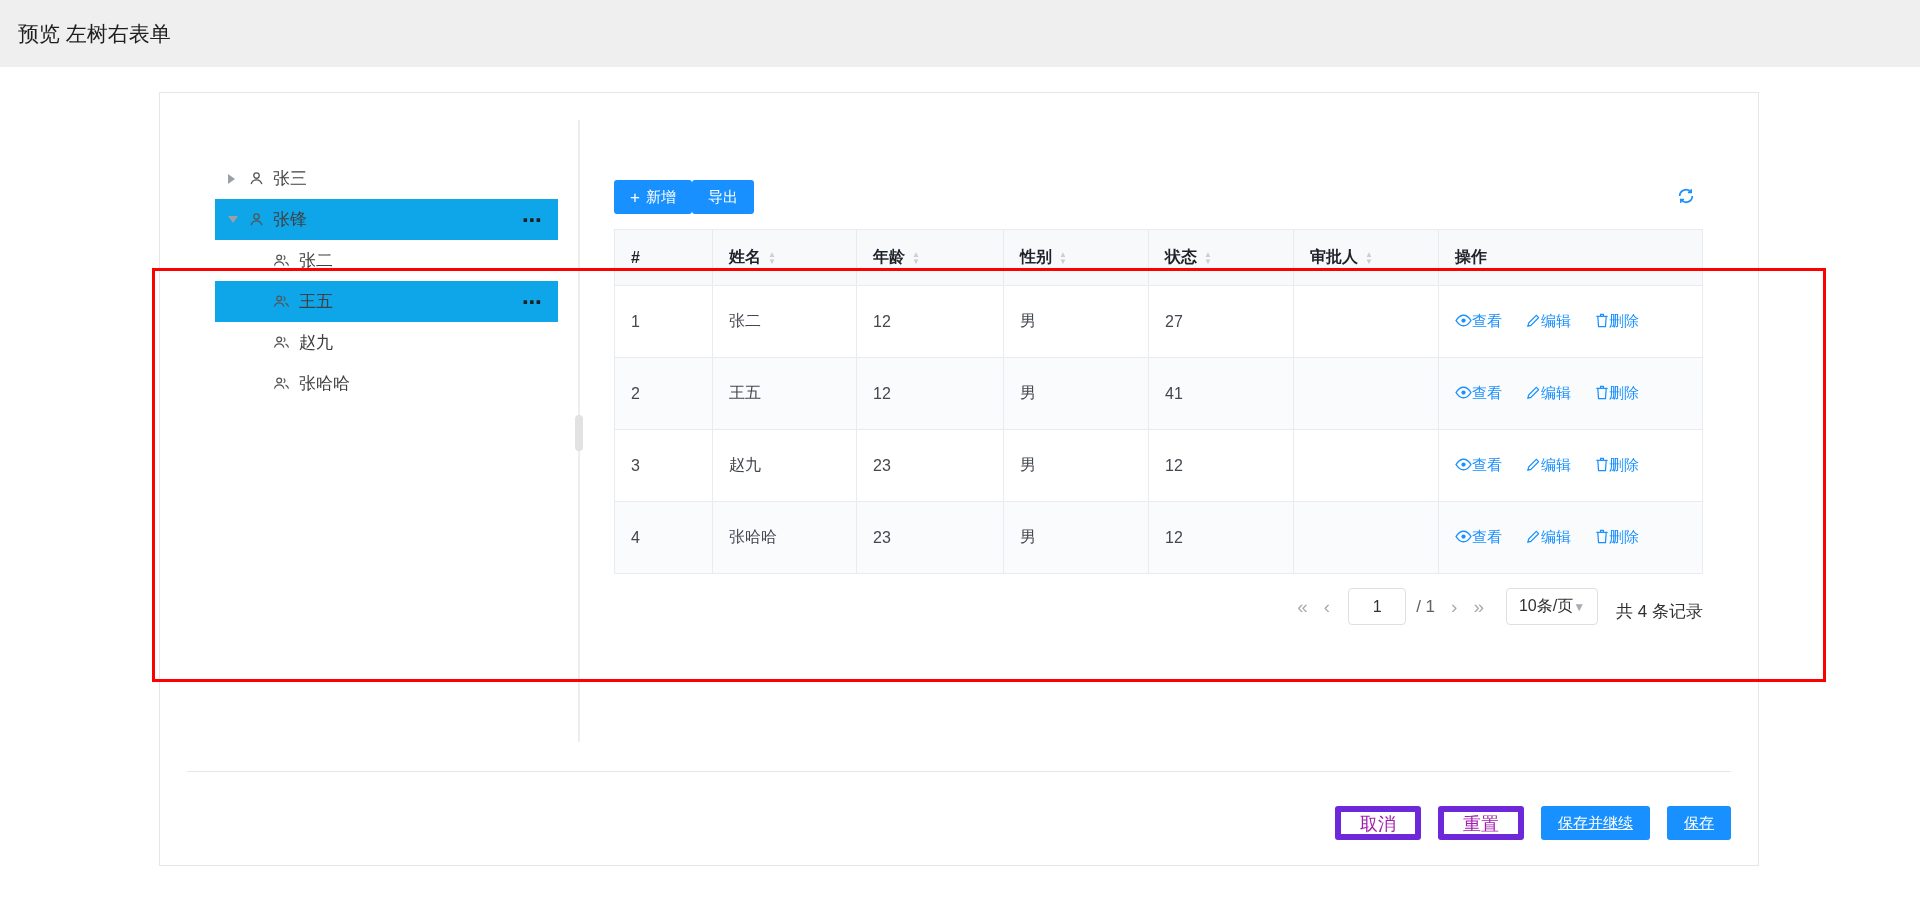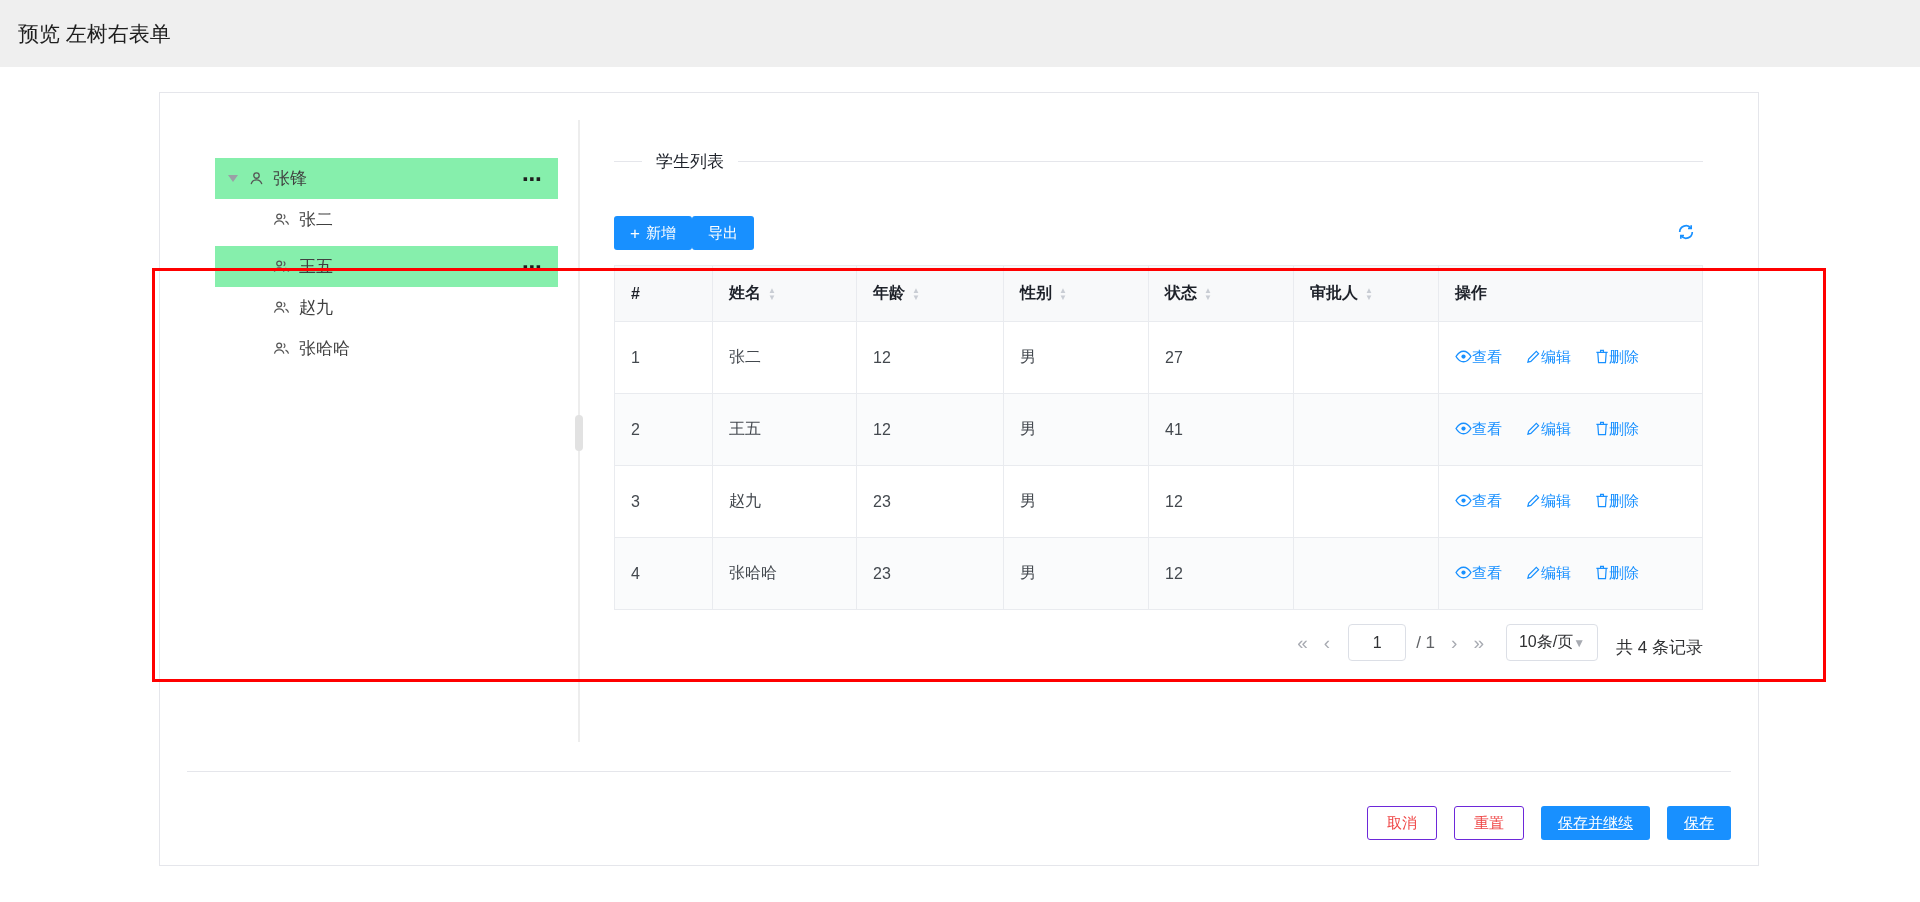--- a/index.html
+++ b/index.html
@@ -28,21 +28,21 @@
   }
   .tree-header-accent {
     position:absolute; left:0; top:8px; bottom:8px; width:3px; background:#1890ff;
   }
   .tree-list { list-style:none; margin:22px 0 0 0; padding:0; }
   .tree-row {
     height:41px; display:flex; align-items:center; padding-left:13px;
     font-size:17px; color:#404040; cursor:pointer;
   }
   .tree-row.child { padding-left:58px; }
-  .tree-row.selected { background:#86efac;margin-top:6px; }
+  .tree-row.selected { background:#0ea5e9; }
   .caret-box { width:9px; margin-right:12px; display:flex; align-items:center; }
   .caret-right { width:0; height:0; border-top:5px solid transparent; border-bottom:5px solid transparent; border-left:7px solid #9aa0a6; }
   .caret-down  { width:0; height:0; border-left:5px solid transparent; border-right:5px solid transparent; border-top:7px solid #9aa0a6; }
   .tree-icon { margin-right:9px; display:flex; align-items:center; }
   .more-dots { margin-left:auto; padding-right:15px; font-size:20px; font-weight:bold; color:#1f1f1f; letter-spacing:1px; line-height:1; }
   
   .splitter { position:absolute; left:418px; top:27px; bottom:123px; width:2px; background:#ededed; cursor:col-resize; }
   .splitter-grip { position:absolute; left:-3px; top:295px; width:8px; height:36px; border-radius:4px; background:#e2e2e2; }
   
   .main { position:absolute; left:454px; top:43px; width:1089px; }
@@ -81,41 +81,53 @@
   .pg-size {
     height:37px; border:1px solid #dcdfe6; border-radius:4px; display:flex; align-items:center;
     padding:0 12px; margin:0 18px 0 14px; font-size:16px; color:#303133; cursor:pointer; background:#fff;
   }
   .pg-caret { color:#a8abb2; font-size:12px; }
   .pg-total { color:#303133;margin-top:10px; }
   
   .footer-divider { position:absolute; left:27px; right:27px; bottom:93px; height:1px; background:#e5e6eb; }
   .footer { position:absolute; right:27px; bottom:25px; display:flex; gap:17px; }
   .btn-plain {
-    height:34px; padding:0 19px; background:#fff; border:1px solid #6d28d9; border-radius:3px;
-    font-size:15px; color:#ef4444; cursor:pointer; font-family:inherit;
+    height:34px; padding:0 19px; background:#fff; border:6px solid #6d28d9; border-radius:3px;
+    font-size:18px; color:#a21caf; cursor:pointer; font-family:inherit;
   }
   .footer .btn-primary { padding:15px 17px;text-decoration:underline; }
   
   .annotation-box {
     position:absolute; left:152px; top:268px; width:1674px; height:414px;
     border:3px solid #ff0000; pointer-events:none; z-index:10;
   }
 </style>
 </head>
 <body>
 
 <header class="page-header">
   <span>预览 左树右表单</span>
 </header>
 
 <div class="card">
 
   <aside class="tree">
     <ul class="tree-list">
+      <li class="tree-row">
+        <span class="caret-box">
+            <span class="caret-right"></span>
+          </span>
+        <span class="tree-icon">
+          <svg width="15" height="15" viewBox="0 0 16 16">
+              <circle cx="8" cy="4.8" r="2.9" fill="none" stroke="#555" stroke-width="1.4"></circle>
+              <path d="M2.3 14c.8-3 3.1-4.6 5.7-4.6s4.9 1.6 5.7 4.6" fill="none" stroke="#555" stroke-width="1.4"></path>
+            </svg>
+        </span>
+        <span>张三</span>
+      </li>
       <li class="tree-row selected">
         <span class="caret-box">
             <span class="caret-down"></span>
           </span>
         <span class="tree-icon">
           <svg width="15" height="15" viewBox="0 0 16 16">
               <circle cx="8" cy="4.8" r="2.9" fill="none" stroke="#555" stroke-width="1.4"></circle>
               <path d="M2.3 14c.8-3 3.1-4.6 5.7-4.6s4.9 1.6 5.7 4.6" fill="none" stroke="#555" stroke-width="1.4"></path>
             </svg>
         </span>
@@ -169,25 +181,20 @@
       </li>
     </ul>
   </aside>
 
   <div class="splitter">
     <div class="splitter-grip"></div>
   </div>
 
   <section class="main">
 
-    <div class="section-divider">
-      <span class="sd-line short"></span>
-      <span class="sd-title">学生列表</span>
-      <span class="sd-line long"></span>
-    </div>
 
     <div class="toolbar">
       <button class="btn-primary">
         <span class="plus-glyph">+</span>
         <span>新增</span>
       </button>
       <button class="btn-primary btn-export">
         <span>导出</span>
       </button>
       <button class="refresh-btn">

